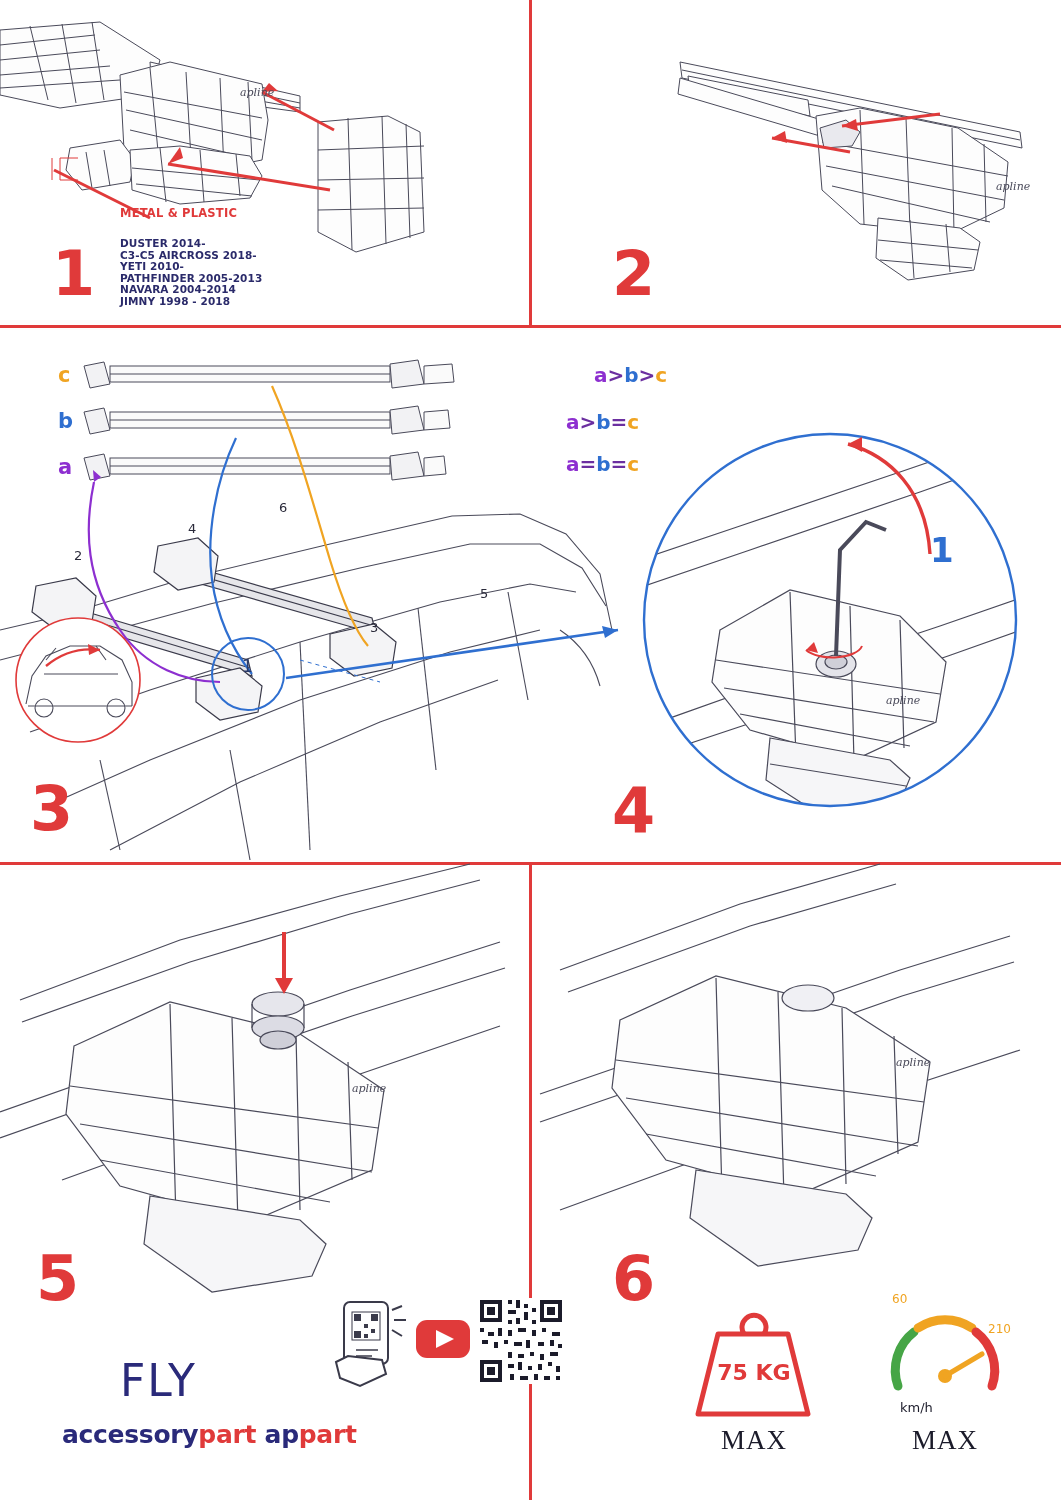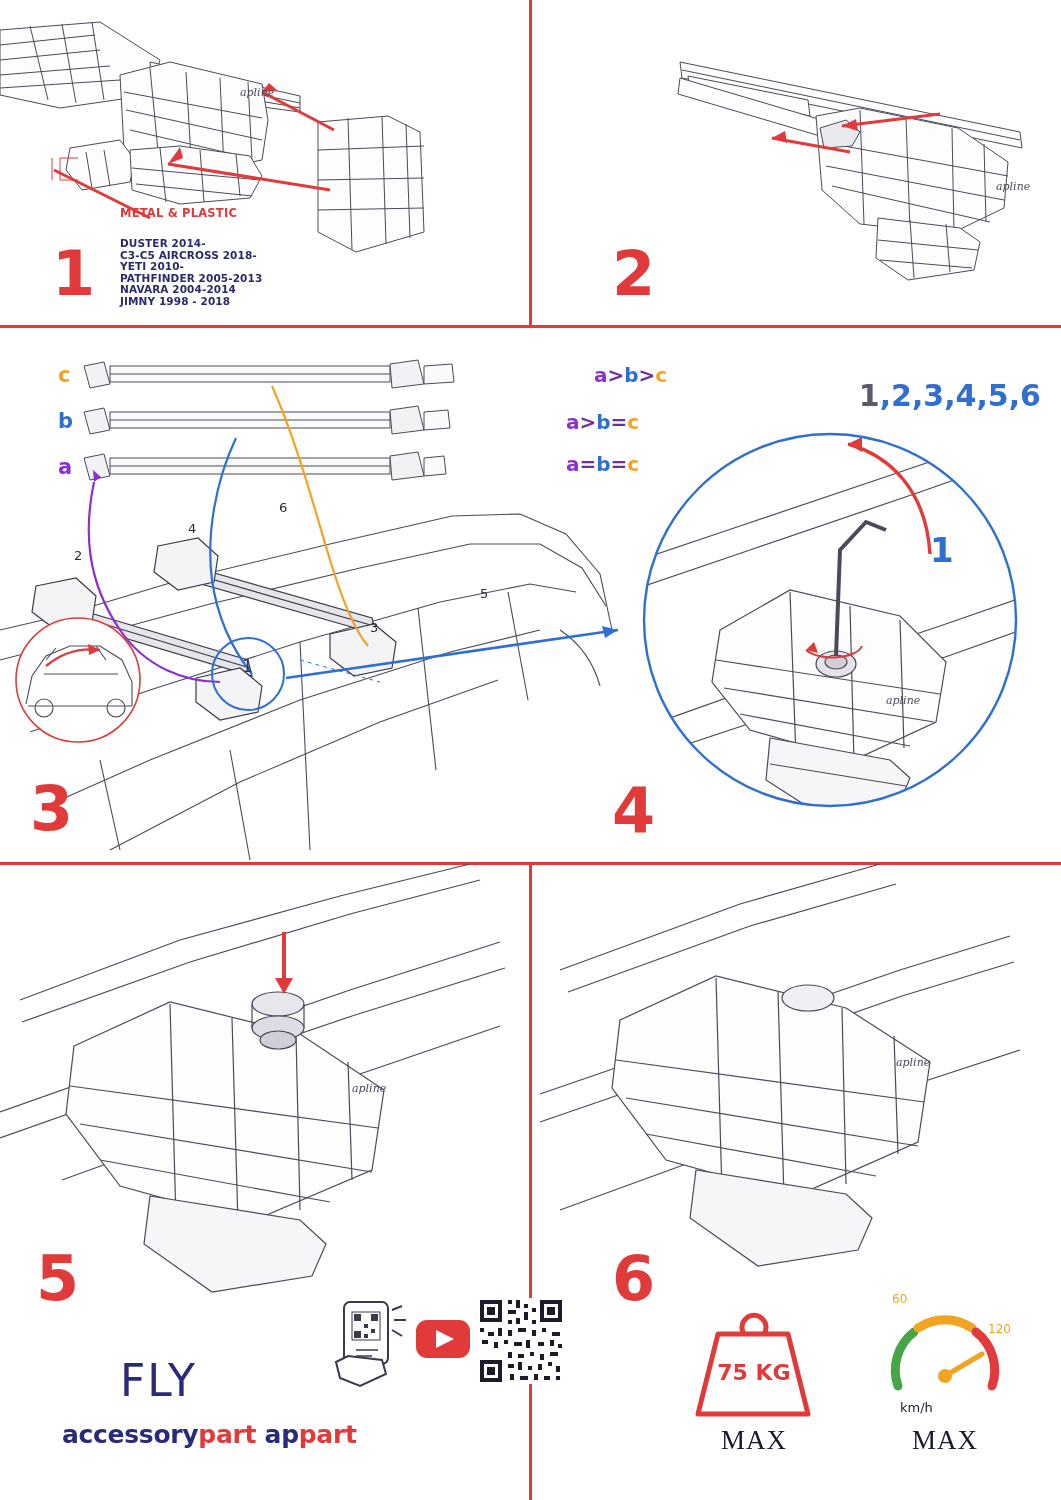--- a/index.html
+++ b/index.html
@@ -346,23 +346,20 @@
         <path d="M206 220 l8 -8 l4 11 z" fill="#e03a3a"></path>
         <text class="apline-logo" x="286" y="274">apline</text>
       </g>
       <circle cx="230" cy="190" r="186" fill="none" stroke="#2f6fd0" stroke-width="2.4"></circle>
 
       <path d="M330 124 C326 60 290 26 248 14" fill="none" stroke="#e03a3a" stroke-width="3.4"></path>
       <path d="M248 14 l14 -7 l0 15 z" fill="#e03a3a"></path>
     </svg>
   </div>
 
-  <div class="seq">
-    <span class="one">1</span><span>,2,3,4,5,6</span>
-  </div>
   <div class="bignum-1">1</div>
 
   <div class="stepnum" style="left:612px;top:780px;font-size:62px;">4</div>
 
   <div class="panel" style="left:0;top:880px;width:529px;height:360px;">
     <svg width="529" height="360" viewBox="0 0 529 360">
       <g fill="none" stroke="#4a4a5a" stroke-width="1.2">
         <path d="M20 120 L180 60 L340 16 L470 -16"></path>
         <path d="M22 142 L190 82 L350 34 L480 0"></path>
         <path d="M0 232 L170 172 L350 110 L500 62"></path>
@@ -513,17 +510,17 @@
   <div class="panel" style="left:880px;top:1300px;width:130px;height:120px;">
     <svg width="130" height="120" viewBox="0 0 130 120">
       <path d="M18 86 A48 48 0 0 1 34 32" fill="none" stroke="#46a546" stroke-width="9" stroke-linecap="round"></path>
       <path d="M38 28 A48 48 0 0 1 92 28" fill="none" stroke="#f0a422" stroke-width="9" stroke-linecap="round"></path>
       <path d="M96 32 A48 48 0 0 1 112 86" fill="none" stroke="#e03a3a" stroke-width="9" stroke-linecap="round"></path>
       <circle cx="65" cy="76" r="7" fill="#f0a422"></circle>
       <path d="M65 76 L102 54" stroke="#f0a422" stroke-width="5" stroke-linecap="round"></path>
     </svg>
   </div>
   <div class="gaugenum" style="left:892px;top:1292px;">60</div>
-  <div class="gaugenum" style="left:988px;top:1322px;">120</div>
+  <div class="gaugenum" style="left:988px;top:1322px;">210</div>
   <div class="kmh" style="left:900px;top:1400px;width:90px;text-align:left;">km/h</div>
   <div class="maxlabel" style="left:895px;top:1425px;width:100px;text-align:center;">MAX</div>
 
 </div>
 
 </body></html>

